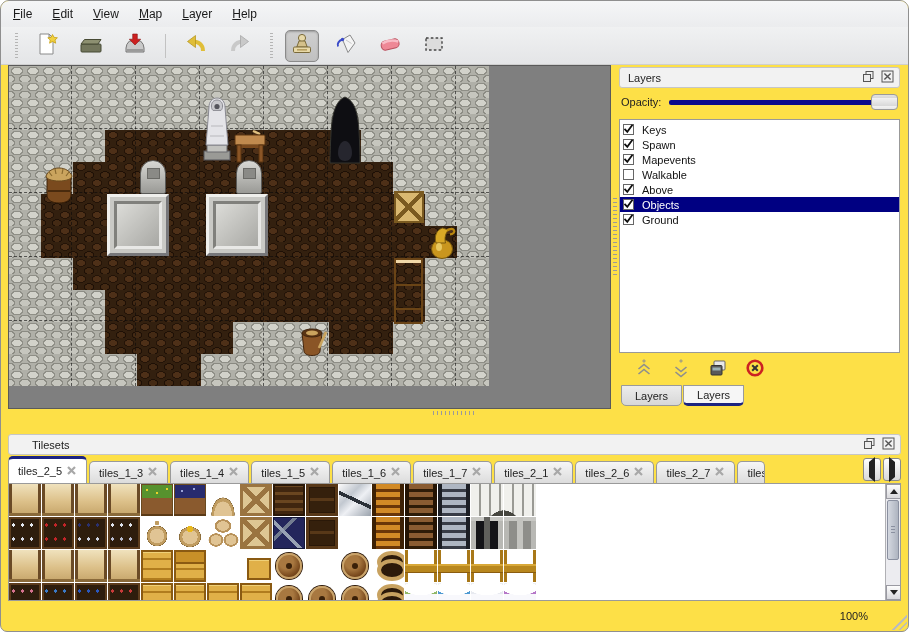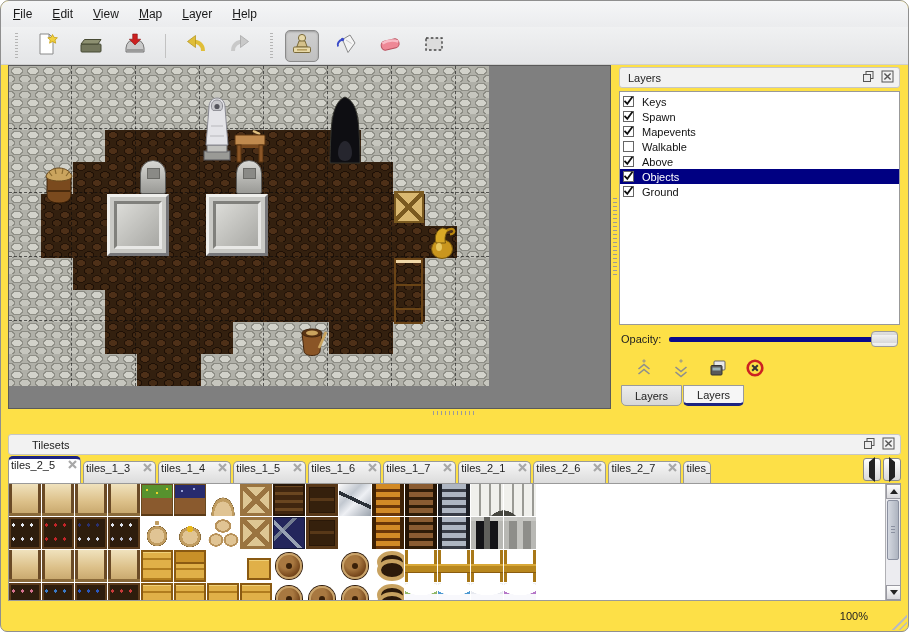--- a/index.html
+++ b/index.html
@@ -67,21 +67,21 @@
   #layer-buttons{height:32px;display:flex;align-items:center;gap:15px;padding-left:14px;}
   .lbtn{width:22px;height:22px;border:none;background:transparent;padding:0;display:flex;align-items:center;justify-content:center;}
   #dock-tabs{height:24px;display:flex;padding-left:2px;}
   .s-tab{height:21px;padding:0 13px;font-size:11px;display:flex;align-items:center;border:1px solid #9a9a9a;border-radius:0 0 5px 5px;background:linear-gradient(#ececec,#d7d7d7);margin-right:1px;color:#222;}
   .s-tab.active{background:#f6f6f6;border-bottom:3px solid #1c2480;}
   
   #bottom-dock{height:185px;display:flex;flex-direction:column;padding:0 7px;}
   #bottom-dock .dock-title{margin-top:18px;}
   #ts-title .t{padding-left:18px;}
   #ts-tabbar{height:28px;position:relative;display:flex;align-items:flex-end;overflow:hidden;padding-right:40px;}
-  .ts-tab{height:22px;padding:0 2px;display:flex;align-items:flex-start;gap:12px;font-size:11px;color:#222;border:1px solid #9a9a9a;border-bottom:none;border-radius:5px 5px 0 0;background:linear-gradient(#f6f6f6,#dcdcdc);margin-right:2px;white-space:nowrap;flex:none;}
+  .ts-tab{height:22px;padding:0 9px;display:flex;align-items:center;gap:4px;font-size:11px;color:#222;border:1px solid #9a9a9a;border-bottom:none;border-radius:5px 5px 0 0;background:linear-gradient(#f6f6f6,#dcdcdc);margin-right:2px;white-space:nowrap;flex:none;}
   .ts-tab.active{height:27px;background:#fff;border-top:3px solid #1c2480;}
   #tab-scroll{position:absolute;right:0;bottom:2px;display:flex;}
   .scr-btn{width:18px;height:23px;border:1px solid #8a8a8a;border-radius:3px;background:linear-gradient(#ffffff,#d9d9d9);margin-left:2px;display:flex;align-items:center;justify-content:center;padding:0;}
   #ts-view{flex:1;border:1px solid #9a9a9a;background:#fff;position:relative;overflow:hidden;}
   #ts-grid{position:absolute;left:0;top:0;display:grid;grid-template-columns:repeat(16,32px);grid-auto-rows:32px;gap:1px;}
   .ts-cell{width:32px;height:32px;position:relative;overflow:hidden;background:#fff;}
   
   .tile-sT{background:linear-gradient(180deg,#f0e2bd 0%,#dcc089 55%,#c5a469 100%);box-shadow:inset 0 -3px 0 #8a6a3a,inset 3px 0 0 #6a4a26,inset -3px 0 0 #6a4a26;}
   .shf{background-color:#2e1d0d;box-shadow:inset 0 0 0 2px #5c3c1c;background-image:
     radial-gradient(circle 2.5px at 4.5px 8px,var(--i1) 60%,transparent 65%),
@@ -484,20 +484,27 @@
                 </svg></span>
             </span>
             <span class="ic">
               <span><svg width="13" height="13" viewBox="0 0 13 13">
                   <rect x="1" y="1" width="11" height="11" fill="none" stroke="#555"></rect>
                   <path d="M3.4 3.4l6.2 6.2M9.6 3.4L3.4 9.6" stroke="#555" stroke-width="1.4"></path>
                 </svg></span>
             </span>
           </span>
       </div>
+      <div id="opacity-row">
+        <span>Opacity:</span>
+        <div id="slider">
+          <div class="track"></div>
+          <div class="handle"></div>
+        </div>
+      </div>
       <div id="layer-list">
           <div class="layer-row">
             <span class="cbx">
               <span><svg width="11" height="11" viewBox="0 0 11 11">
                   <path d="M1.5 5.8l2.8 3L9.5 1.8" fill="none" stroke="#111" stroke-width="1.8"></path>
                 </svg></span>
             </span>
             <span class="layer-label">Keys</span>
           </div>
           <div class="layer-row">
@@ -538,27 +545,20 @@
           </div>
           <div class="layer-row">
             <span class="cbx">
               <span><svg width="11" height="11" viewBox="0 0 11 11">
                   <path d="M1.5 5.8l2.8 3L9.5 1.8" fill="none" stroke="#111" stroke-width="1.8"></path>
                 </svg></span>
             </span>
             <span class="layer-label">Ground</span>
           </div>
         </div>
-      <div id="opacity-row">
-        <span>Opacity:</span>
-        <div id="slider">
-          <div class="track"></div>
-          <div class="handle"></div>
-        </div>
-      </div>
       <div id="layer-buttons">
           <button class="lbtn">
             <span><svg width="20" height="20" viewBox="0 0 20 20">
                 <circle cx="10" cy="3" r="1.1" fill="none" stroke="#8e8e8e"></circle>
                 <path d="M4.5 11l5.5-4.5L15.5 11M4.5 16l5.5-4.5L15.5 16" fill="none" stroke="#8e8e8e" stroke-width="1.6"></path>
               </svg></span>
           </button>
           <button class="lbtn">
             <span><svg width="20" height="20" viewBox="0 0 20 20">
                 <circle cx="10" cy="3" r="1.1" fill="none" stroke="#8e8e8e"></circle>

